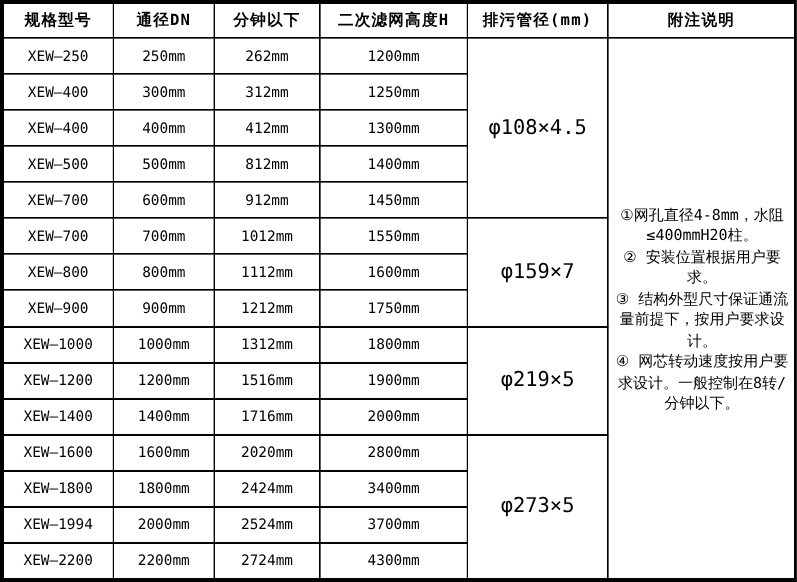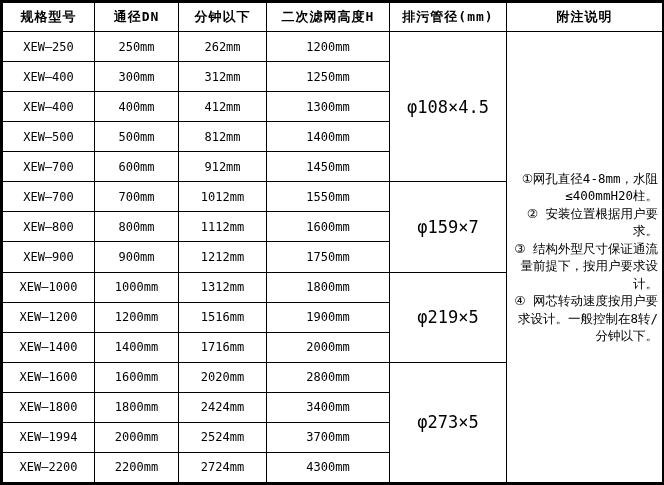--- a/index.html
+++ b/index.html
@@ -53,21 +53,21 @@
   }
   td {
     font-size: 12px;
     height: 28px;
     white-space: nowrap;
   }
   td.drain {
     font-size: 17px;
   }
   td.notes {
-    text-align: right;
+    text-align: center;
     vertical-align: middle;
     padding: 2px 4px 2px 5px;
     font-size: 12.5px;
     line-height: 1.4;
     white-space: normal;
   }
   .note-line {
     margin: 0;
   }
 </style>

